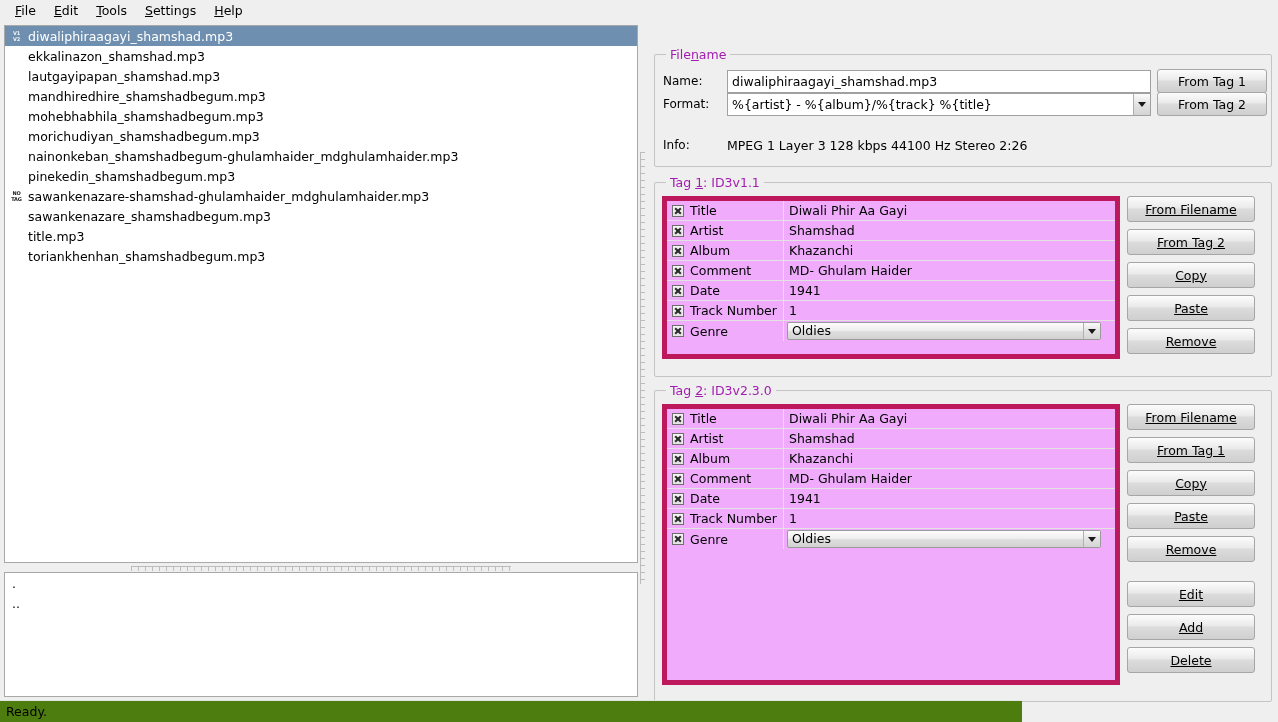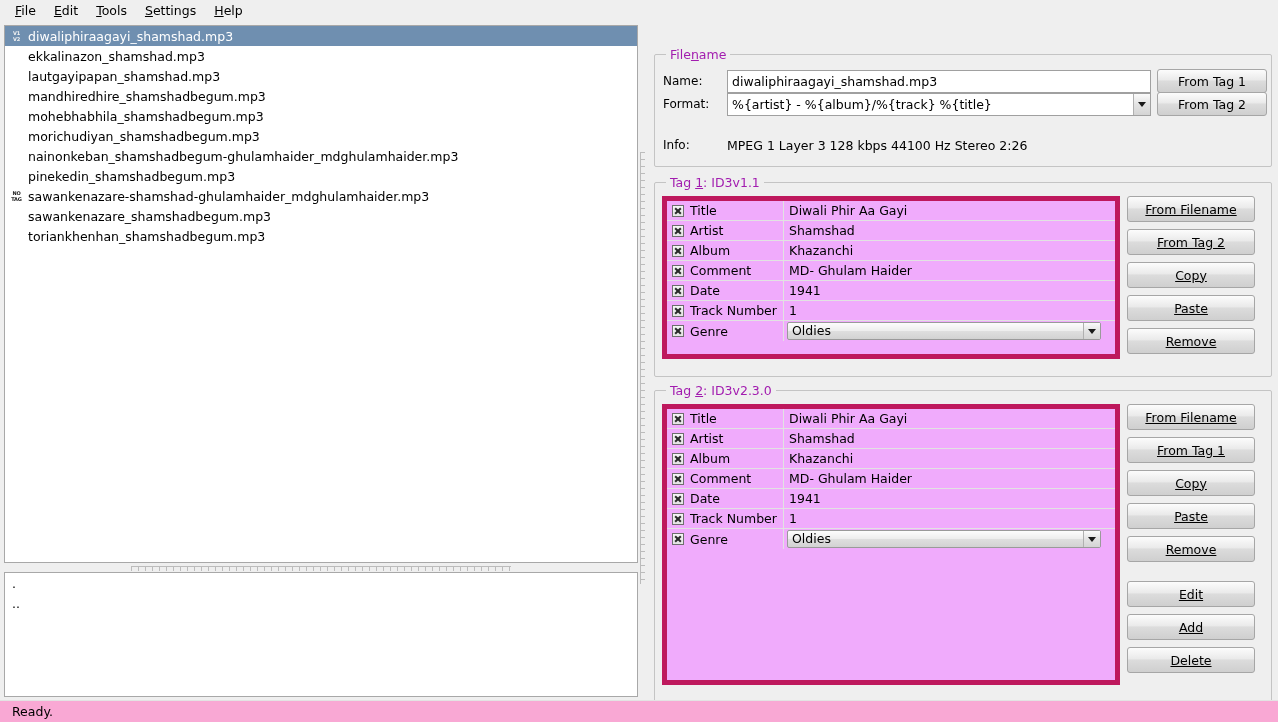--- a/index.html
+++ b/index.html
@@ -336,25 +336,25 @@
     position: absolute;
     display: flex;
     flex-direction: column;
   }
   .side-btns .btn { width: 128px; height: 26px; margin-bottom: 7px; text-decoration: underline; }
 
   
   #statusbar {
     position: absolute;
     left: 0; bottom: 0;
-    width: 1278px; height: 22px;
-    background: #f9a8d4;
-    display: flex;
-    align-items: center;
-    padding-left: 12px;
+    width: 1022px; height: 22px;
+    background: #4d7c0f;
+    display: flex;
+    align-items: center;
+    padding-left: 6px;
     font-size: 12.5px;
     border-top: 1px solid #e3e3e3;
   }
 </style>
 </head>
 <body>
 
 <div id="menubar">
     <div class="menu-item"><span class="mn">F</span><span>ile</span></div>
     <div class="menu-item"><span class="mn">E</span><span>dit</span></div>
@@ -409,20 +409,24 @@
             <span>TAG</span>
           </div>
           <div class="fname">sawankenazare-shamshad-ghulamhaider_mdghulamhaider.mp3</div>
         </div>
         <div class="file-row">
           <div class="tagicon empty"></div>
           <div class="fname">sawankenazare_shamshadbegum.mp3</div>
         </div>
         <div class="file-row">
           <div class="tagicon empty"></div>
+          <div class="fname">title.mp3</div>
+        </div>
+        <div class="file-row">
+          <div class="tagicon empty"></div>
           <div class="fname">toriankhenhan_shamshadbegum.mp3</div>
         </div>
       </div>
 
     <div id="h-splitter">
       <div class="dots"></div>
     </div>
 
     <div id="dir-list-box">
         <div class="dir-row">

